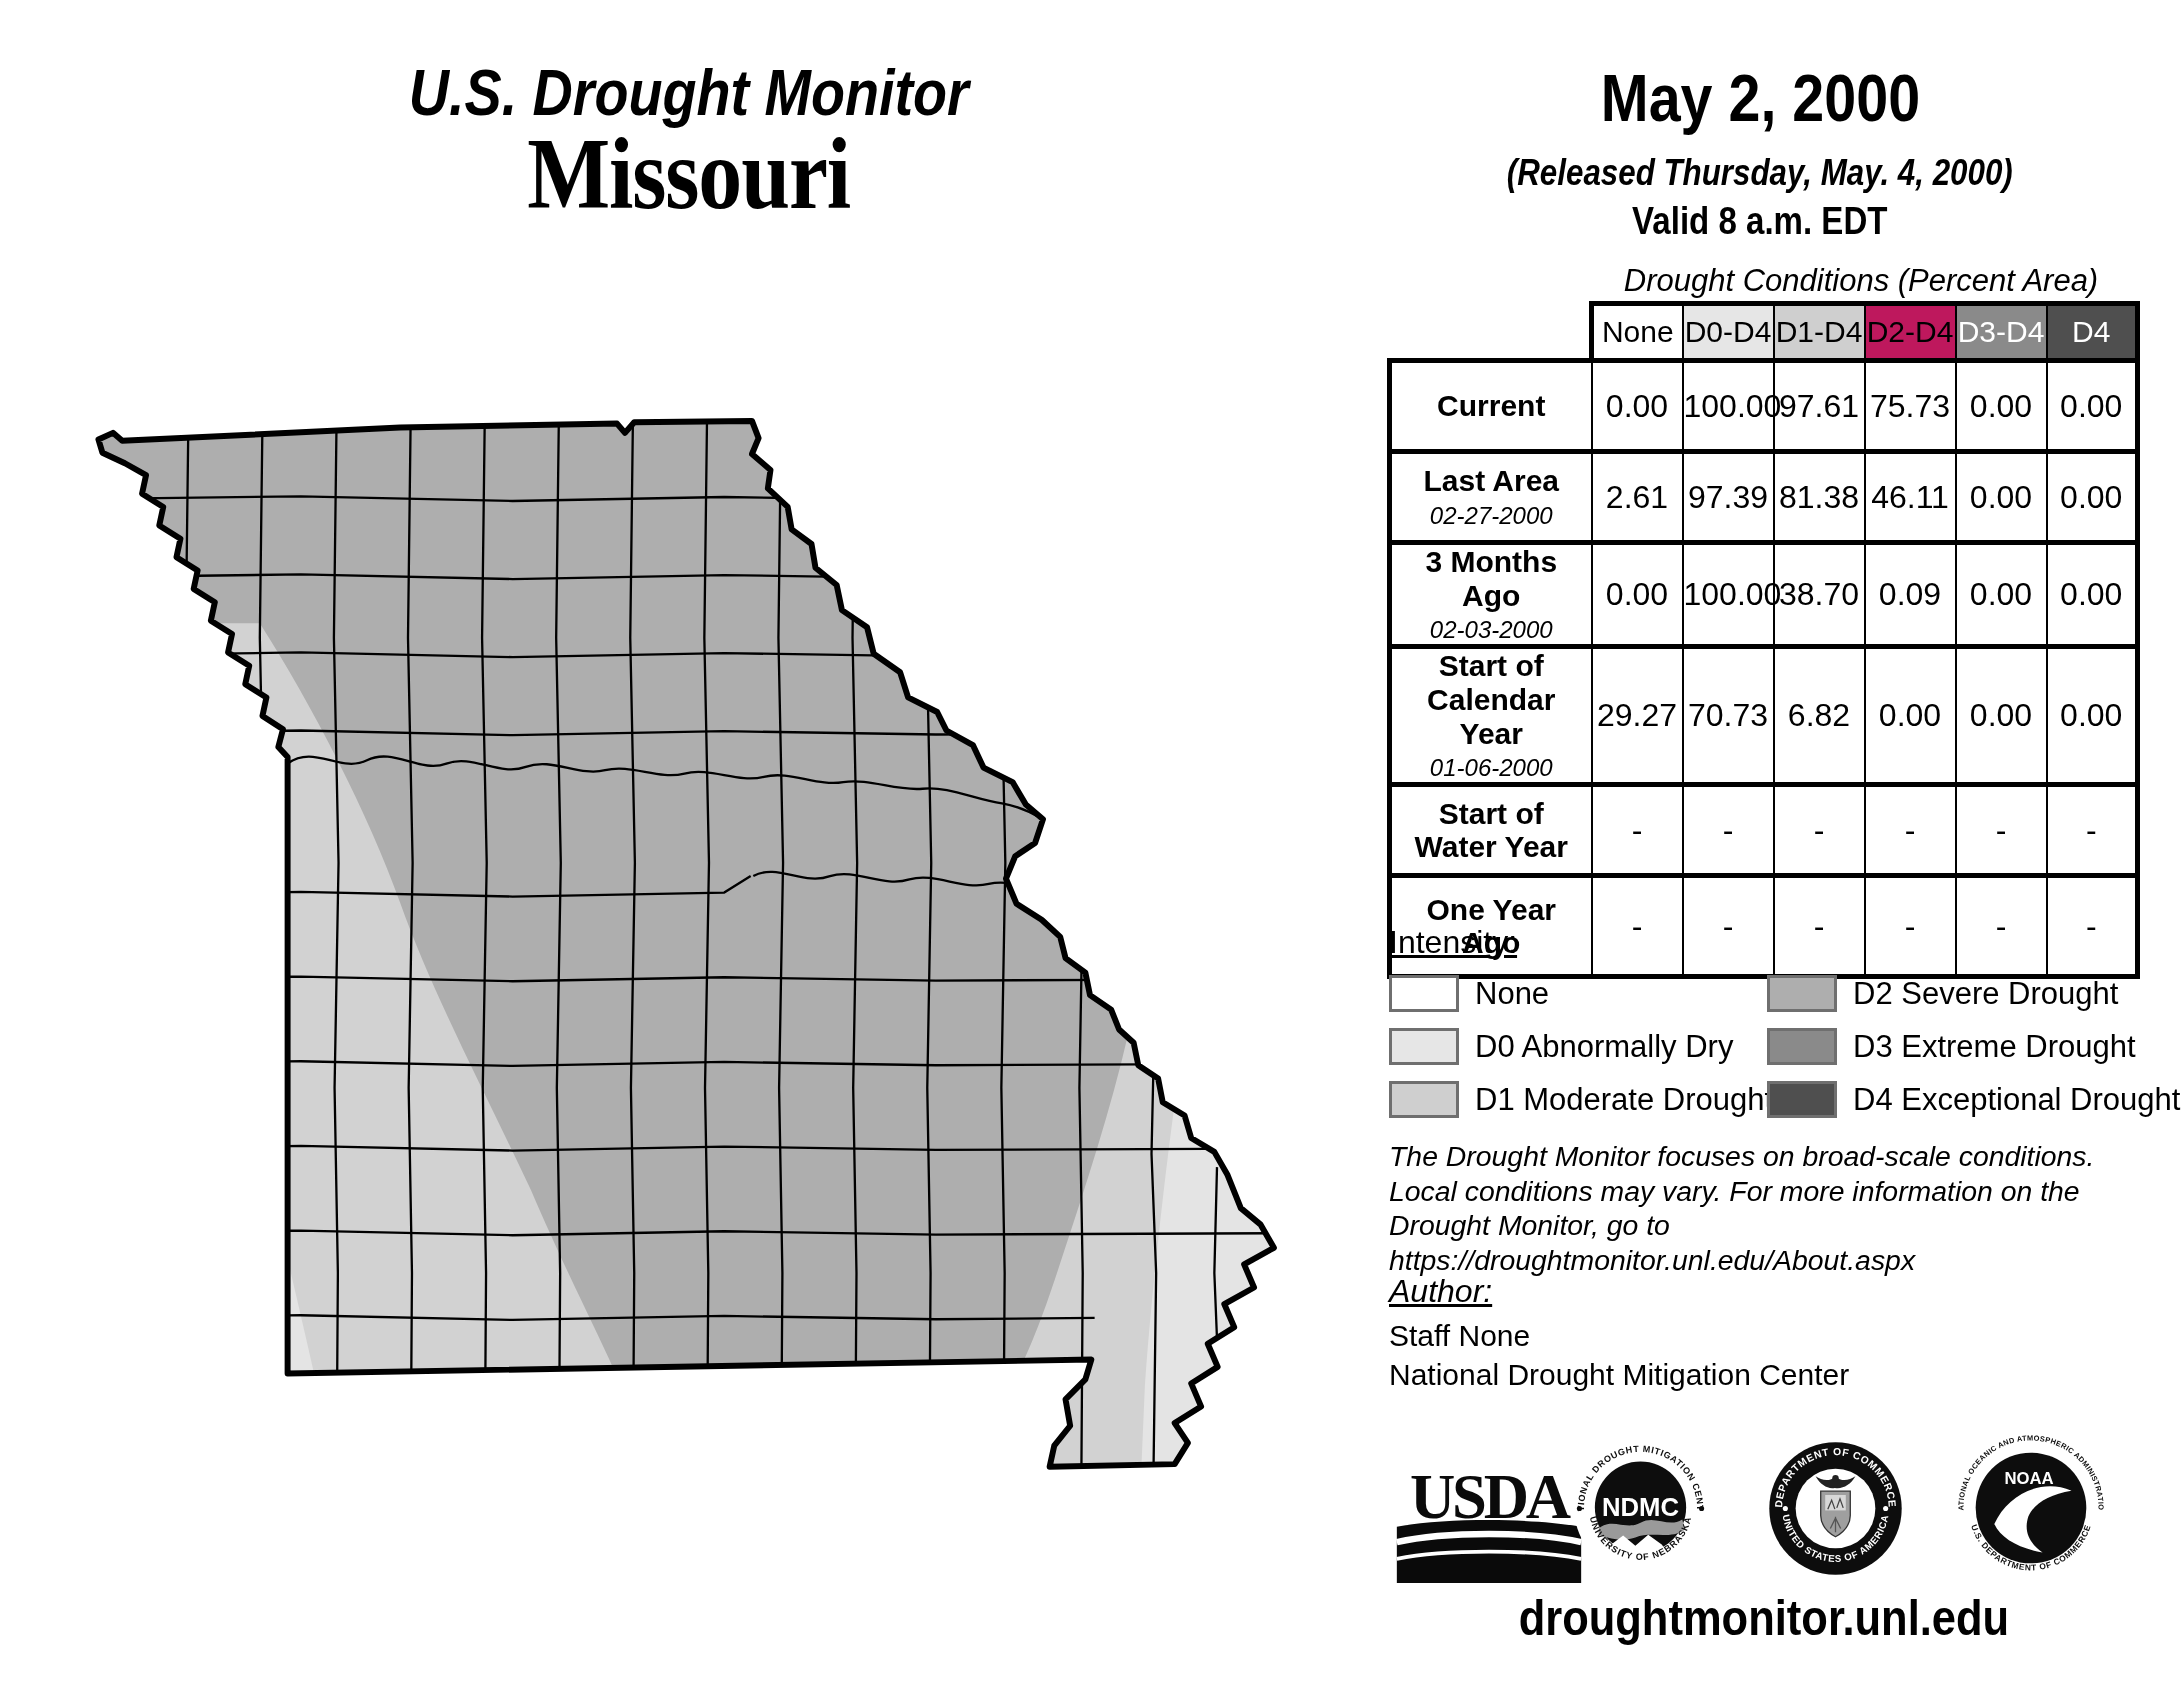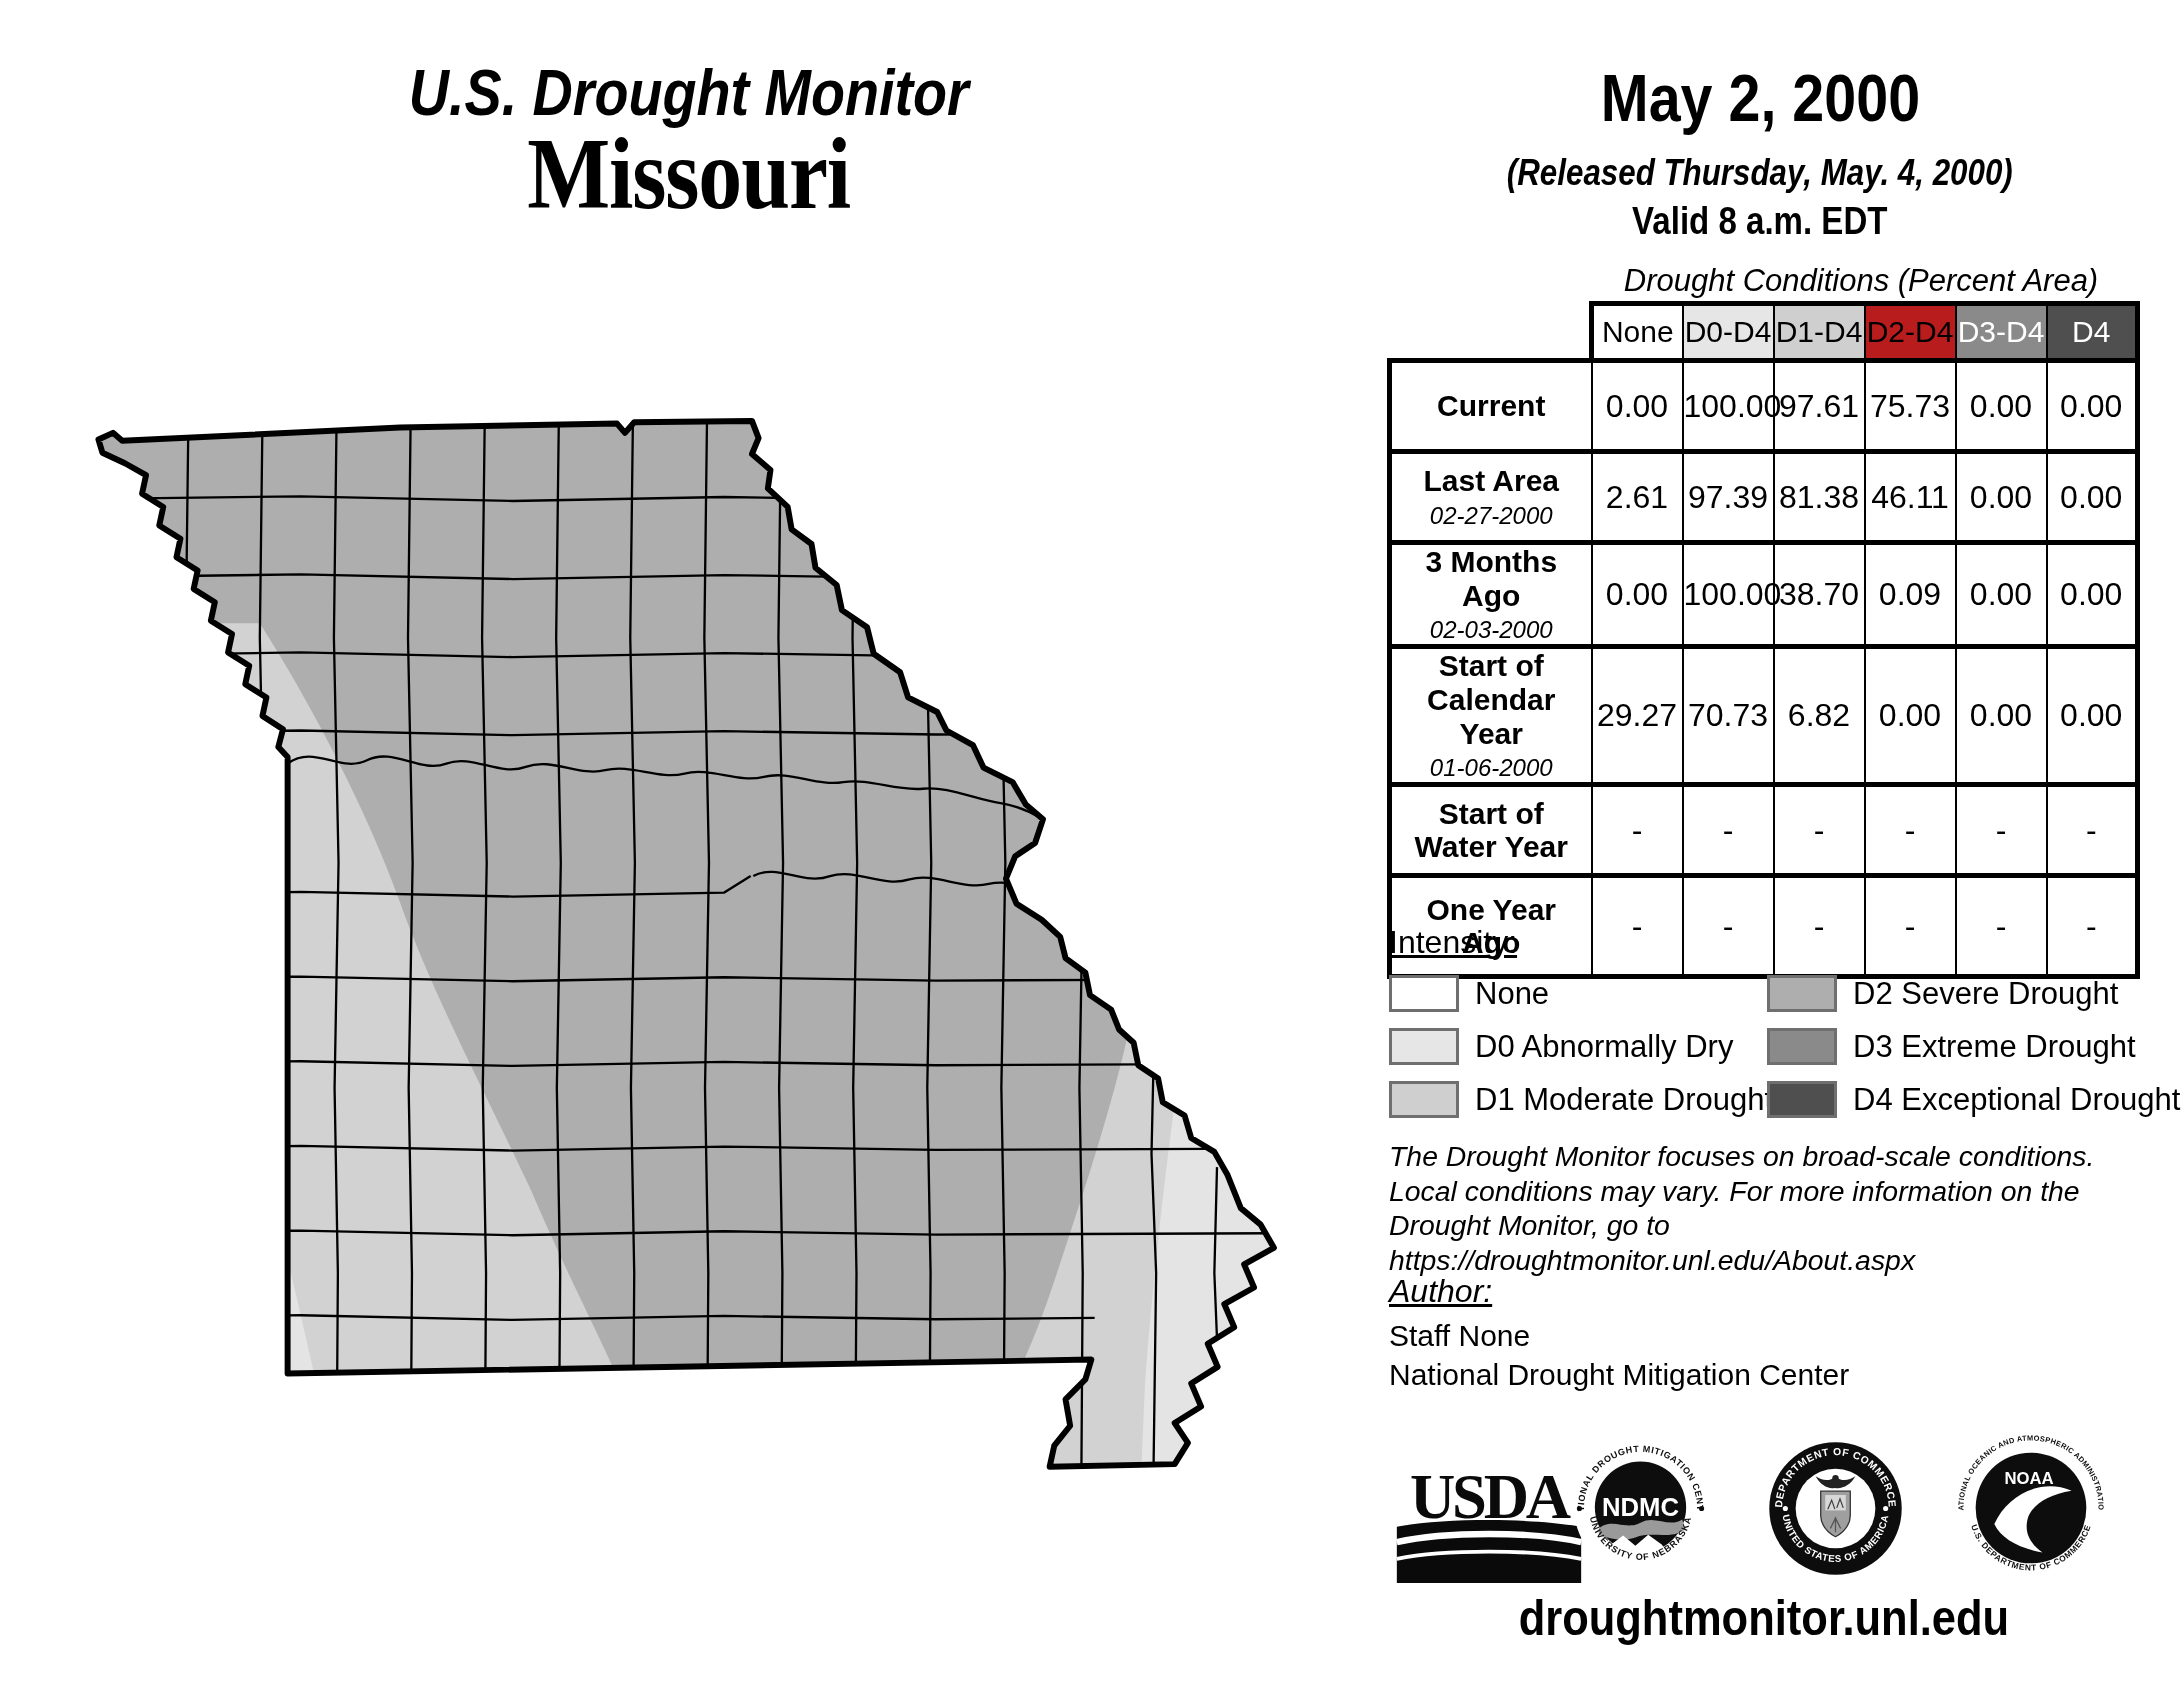--- a/index.html
+++ b/index.html
@@ -141,21 +141,21 @@
       <col style="width:91px">
       <col style="width:91px">
       <col style="width:91px">
   </colgroup>
   <thead>
     <tr>
       <th class="blank"></th>
       <th class="c0" style="background-color: rgb(255, 255, 255); color: rgb(0, 0, 0);">None</th>
       <th style="background-color: rgb(230, 230, 230); color: rgb(0, 0, 0);">D0-D4</th>
       <th style="background-color: rgb(207, 207, 207); color: rgb(0, 0, 0);">D1-D4</th>
-      <th style="background-color: #b91c1c; color: rgb(0, 0, 0);">D2-D4</th>
+      <th style="background-color: #be185d; color: rgb(0, 0, 0);">D2-D4</th>
       <th style="background-color: rgb(138, 138, 138); color: rgb(255, 255, 255);">D3-D4</th>
       <th class="cL" style="background-color: rgb(79, 79, 79); color: rgb(255, 255, 255);">D4</th>
     </tr>
   </thead>
   <tbody>
     <tr>
       <td class="lab"><span>Current</span></td>
       <td>0.00</td>
       <td>100.00</td>
       <td>97.61</td>

